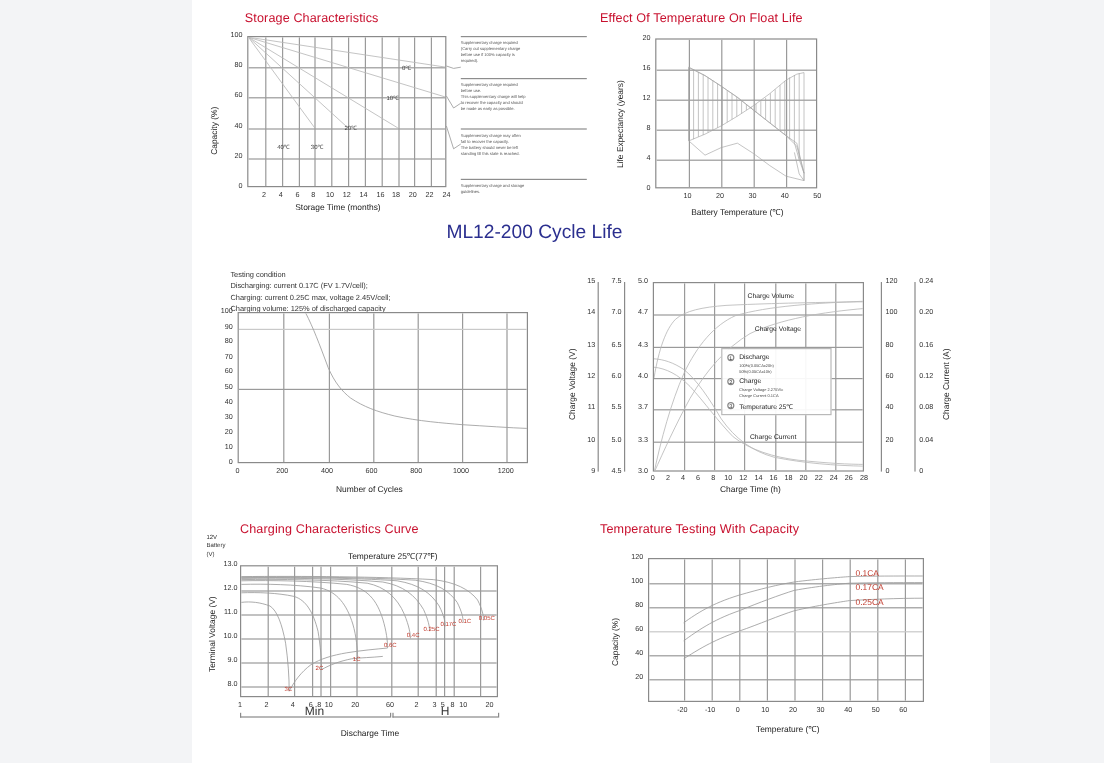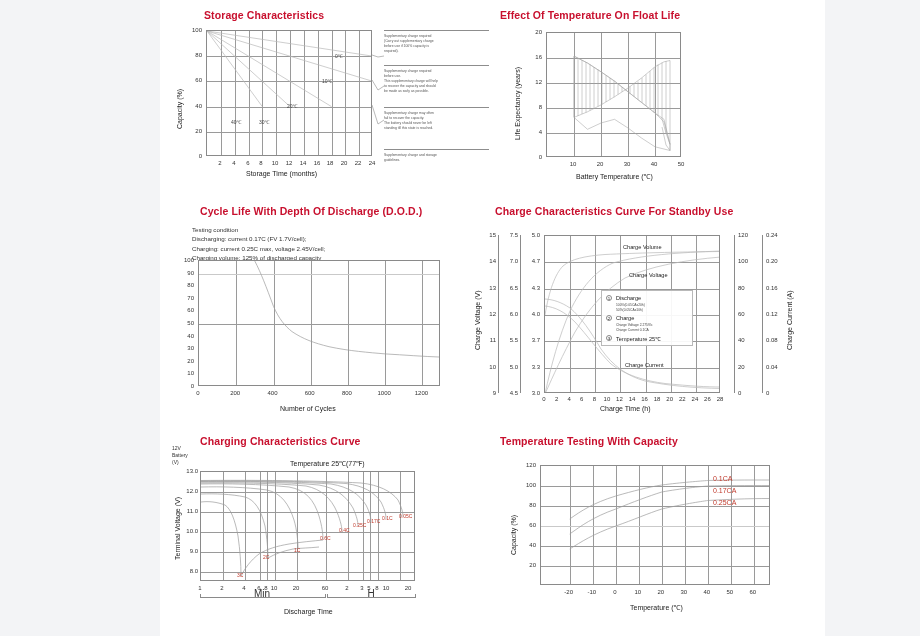--- a/index.html
+++ b/index.html
@@ -11,21 +11,21 @@
   }
   .page{
     position:absolute;left:160px;top:0;width:665px;height:636px;
     background:#ffffff;
   }
   .sheet{position:relative;width:100%;height:100%;}
 
   .chart-title{
     position:absolute;
     color:#c8102e;
-    font-weight:bold;
+    font-weight:normal;
     font-size:10.5px;
     letter-spacing:.1px;
     white-space:nowrap;
   }
   .main-title{
     position:absolute;
     color:#2b2f8f;
     font-size:16px;
     white-space:nowrap;
   }
@@ -247,22 +247,22 @@
     <div class="tick yt" style="left:32px;top:8px;width:20px;">20</div>
     <div class="tick xt" style="left:83px;top:137px;">10</div>
     <div class="tick xt" style="left:110px;top:137px;">20</div>
     <div class="tick xt" style="left:137px;top:137px;">30</div>
     <div class="tick xt" style="left:164px;top:137px;">40</div>
     <div class="tick xt" style="left:191px;top:137px;">50</div>
     <div class="axl" style="left:86px;top:148px;">Battery Temperature (℃)</div>
     <div class="axl vert" style="left:24px;top:116px;">Life Expectancy (years)</div>
   </div>
 
-
-  <div class="chart-title" style="left:40px;top:205px;">Cycle Life With Depth Of Discharge (D.O.D.)</div>
+  <div class="main-title" style="left:212px;top:185px;">ML12-200 Cycle Life</div>
+
   <div class="panel" style="left:0px;top:220px;width:320px;height:205px;">
     <div class="note" style="left:32px;top:5px;width:250px;">Testing condition
 Discharging: current 0.17C (FV 1.7V/cell);
 Charging: current 0.25C max, voltage 2.45V/cell;
 Charging volume: 125% of discharged capacity</div>
     <div class="plot" style="left:38px;top:40px;width:242px;height:126px;">
       <div class="gl v" style="left:37.2px;"></div>
           <div class="gl v" style="left:74.5px;"></div>
       <div class="gl v" style="left:111.7px;"></div>
           <div class="gl v" style="left:148.9px;"></div>
@@ -288,21 +288,20 @@
     <div class="tick xt" style="left:38px;top:170px;">0</div>
     <div class="tick xt" style="left:75.2px;top:170px;">200</div>
     <div class="tick xt" style="left:112.5px;top:170px;">400</div>
     <div class="tick xt" style="left:149.7px;top:170px;">600</div>
     <div class="tick xt" style="left:186.9px;top:170px;">800</div>
     <div class="tick xt" style="left:224.2px;top:170px;">1000</div>
     <div class="tick xt" style="left:261.4px;top:170px;">1200</div>
     <div class="axl" style="left:120px;top:185px;">Number of Cycles</div>
   </div>
 
-  <div class="chart-title" style="left:335px;top:205px;">Charge Characteristics Curve For Standby Use</div>
   <div class="panel" style="left:320px;top:220px;width:345px;height:205px;">
 
     <div class="tick yt" style="left:2px;top:15px;width:14px;">15</div>
     <div class="tick yt" style="left:2px;top:41.3px;width:14px;">14</div>
     <div class="tick yt" style="left:2px;top:67.7px;width:14px;">13</div>
     <div class="tick yt" style="left:2px;top:94px;width:14px;">12</div>
     <div class="tick yt" style="left:2px;top:120.3px;width:14px;">11</div>
     <div class="tick yt" style="left:2px;top:146.7px;width:14px;">10</div>
     <div class="tick yt" style="left:2px;top:173px;width:14px;">9</div>
     <div class="axisbar" style="left:18px;top:15px;width:1px;height:158px;"></div>

